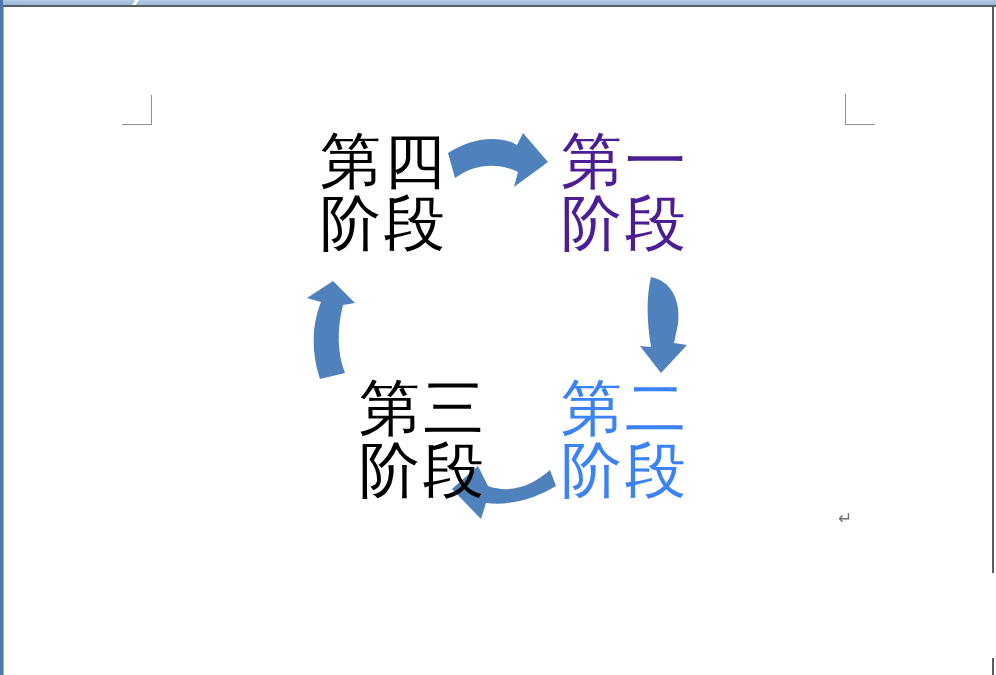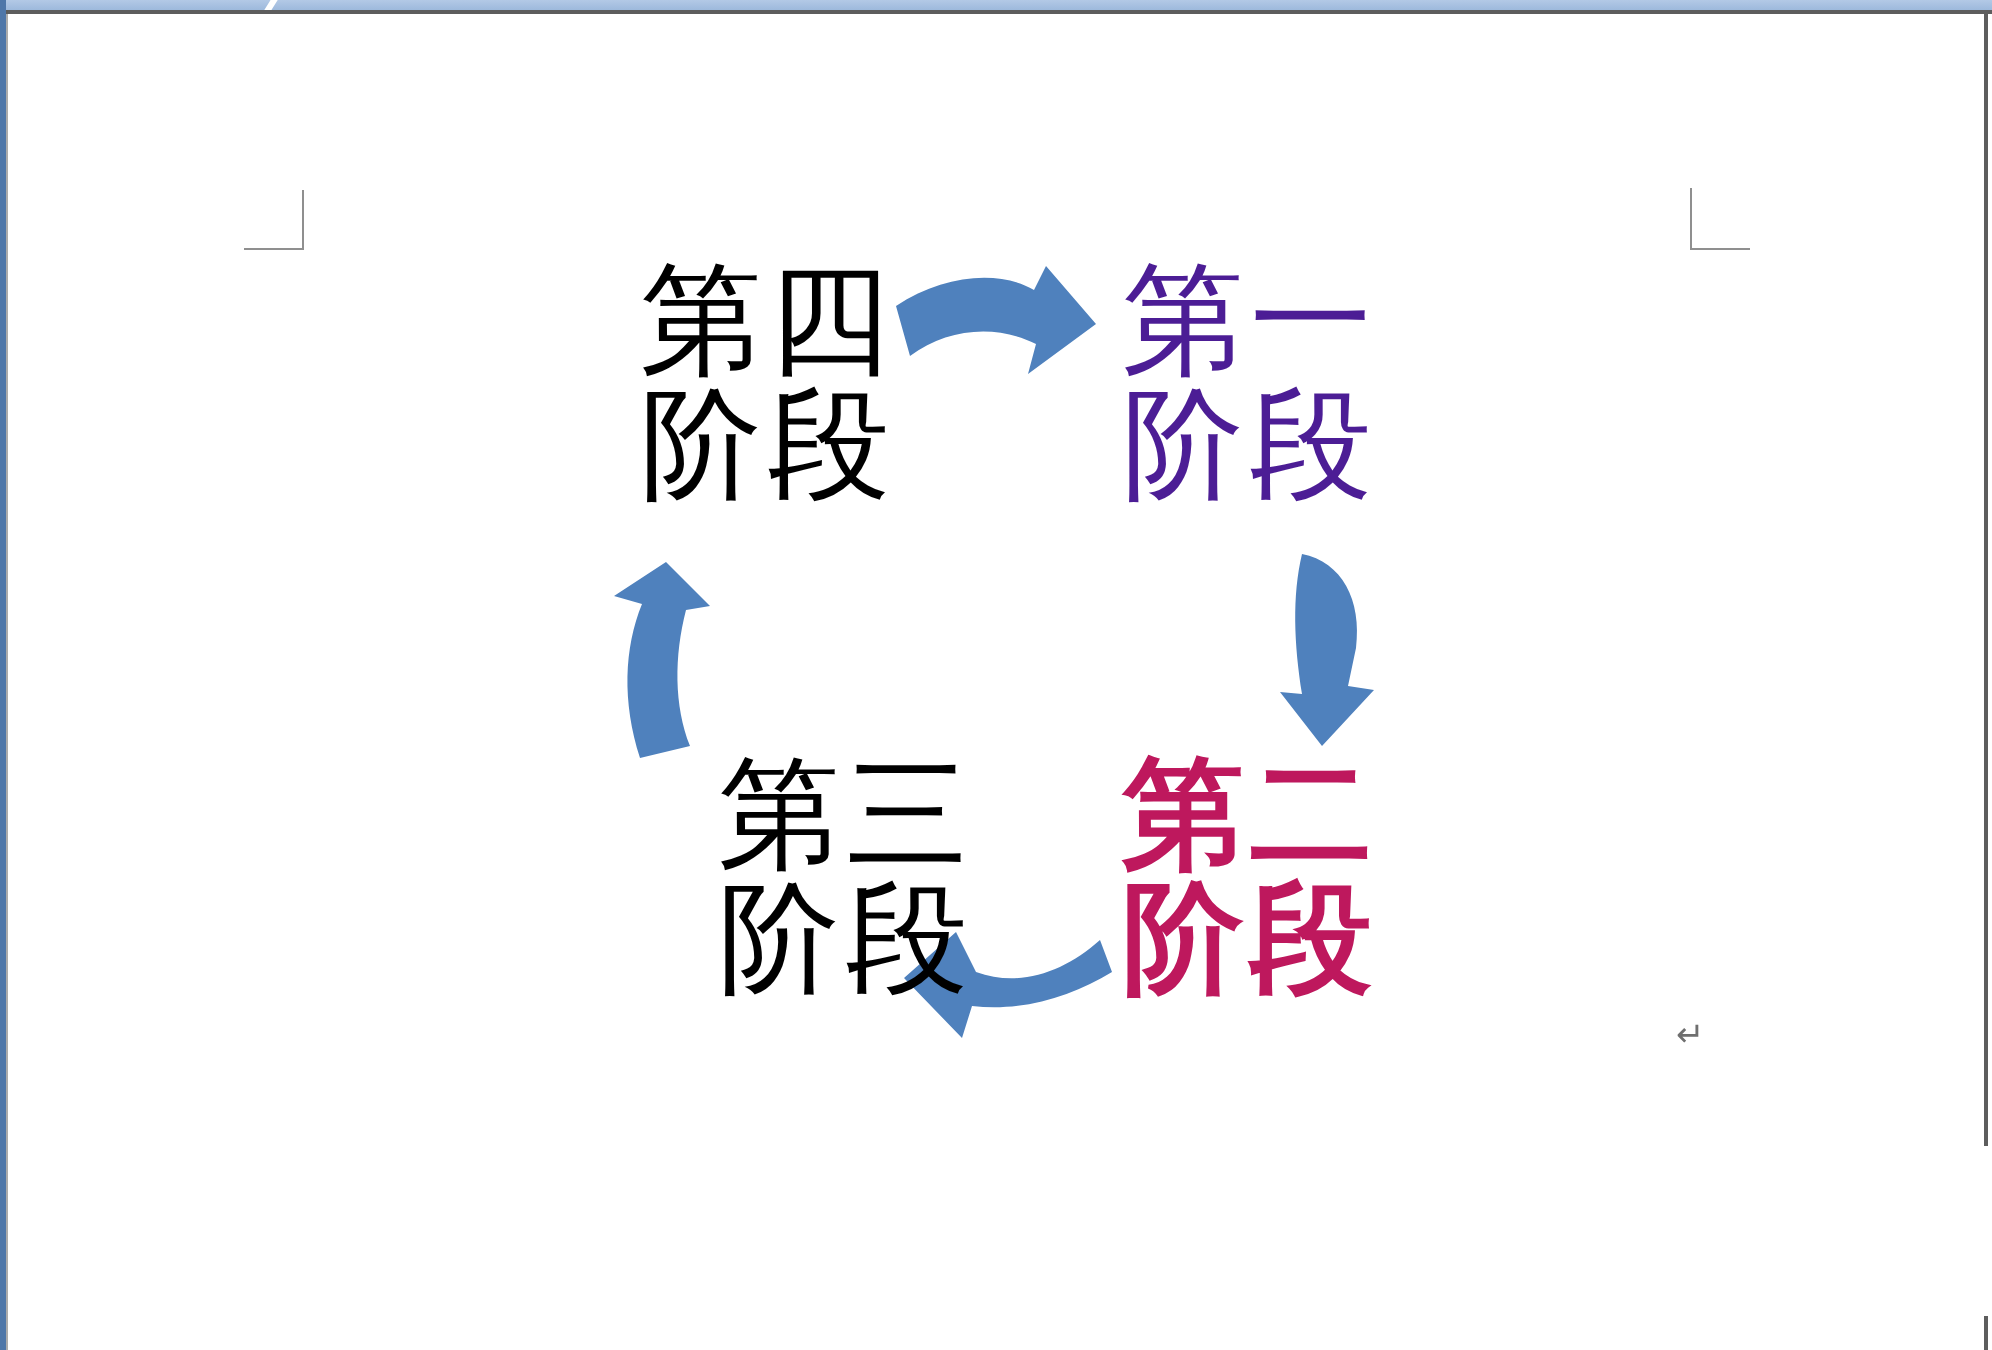--- a/index.html
+++ b/index.html
@@ -63,21 +63,21 @@
     <path class="arrow" d="M 448 153 C 472 137 500 135 517 145 L 523 133 L 548 162 L 514 187 L 518 172 C 498 162 474 164 455 178 Z" fill="#4f81bd"></path>
     <path class="arrow" d="M 651 277 C 671 281 681 300 678 324 L 674 343 L 687 345 L 661 373 L 640 346 L 651 347 C 647 322 646 298 651 277 Z" fill="#4f81bd"></path>
     <path class="arrow" d="M 550 470 C 532 486 510 494 488 486 L 478 466 L 452 489 L 481 519 L 486 503 C 512 506 536 498 556 486 Z" fill="#4f81bd"></path>
     <path class="arrow" d="M 320 379 C 311 351 312 324 321 302 L 307 298 L 333 281 L 355 303 L 343 305 C 337 328 337 353 345 373 Z" fill="#4f81bd"></path>
   </svg>
 
   <div class="stage s1" style="color: #4c1d95; text-align: right;">
     <div>第一</div>
     <div>阶段</div>
   </div>
-  <div class="stage s2" style="color: #be185d; font-weight: bold;">
+  <div class="stage s2" style="color: #3b82f6;">
     <div>第二</div>
     <div>阶段</div>
   </div>
   <div class="stage s3" style="color: rgb(0, 0, 0);">
     <div>第三</div>
     <div>阶段</div>
   </div>
   <div class="stage s4" style="color: rgb(0, 0, 0);">
     <div>第四</div>
     <div>阶段</div>

